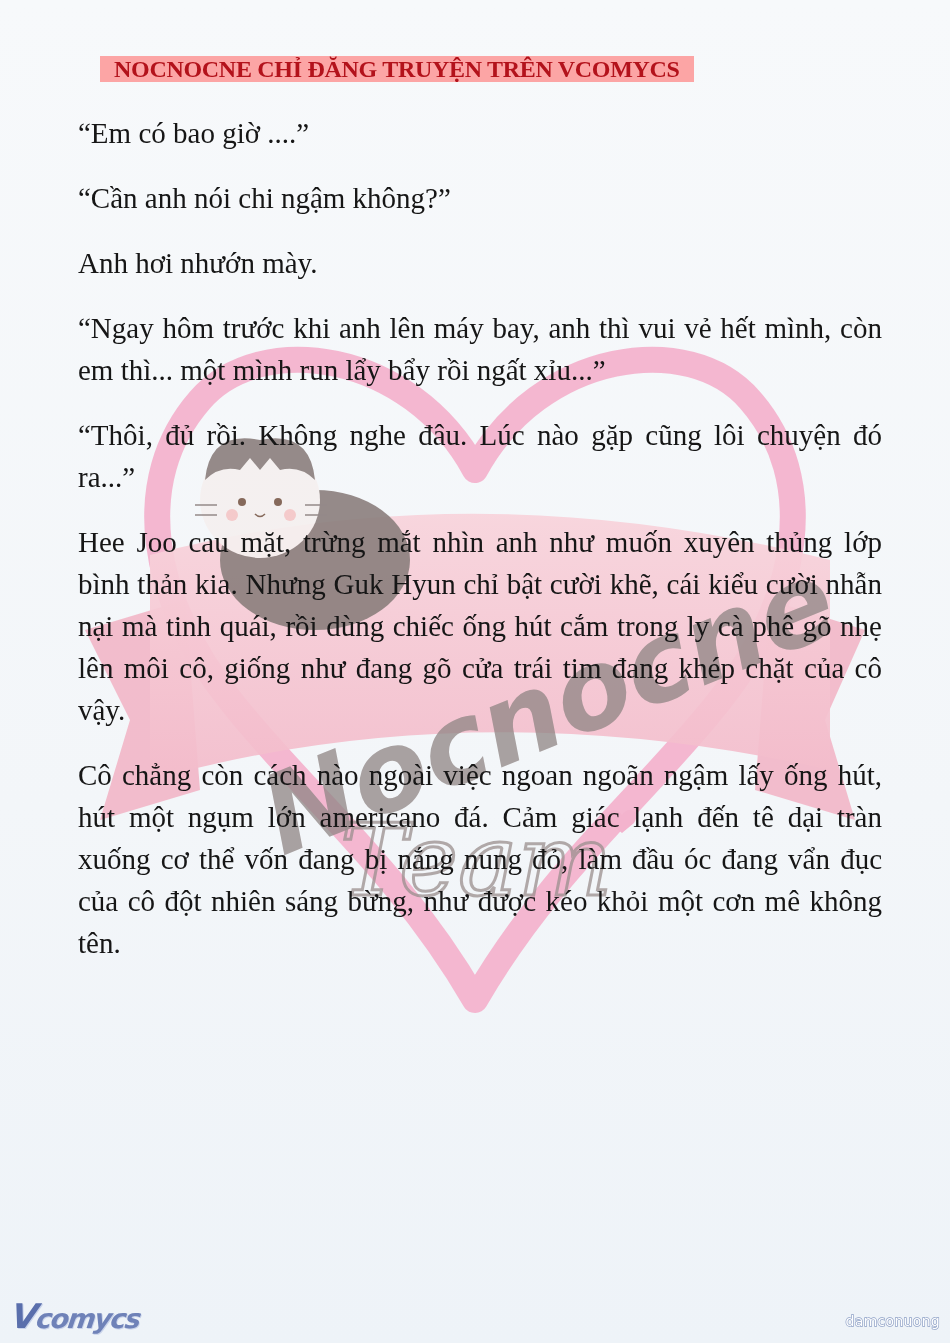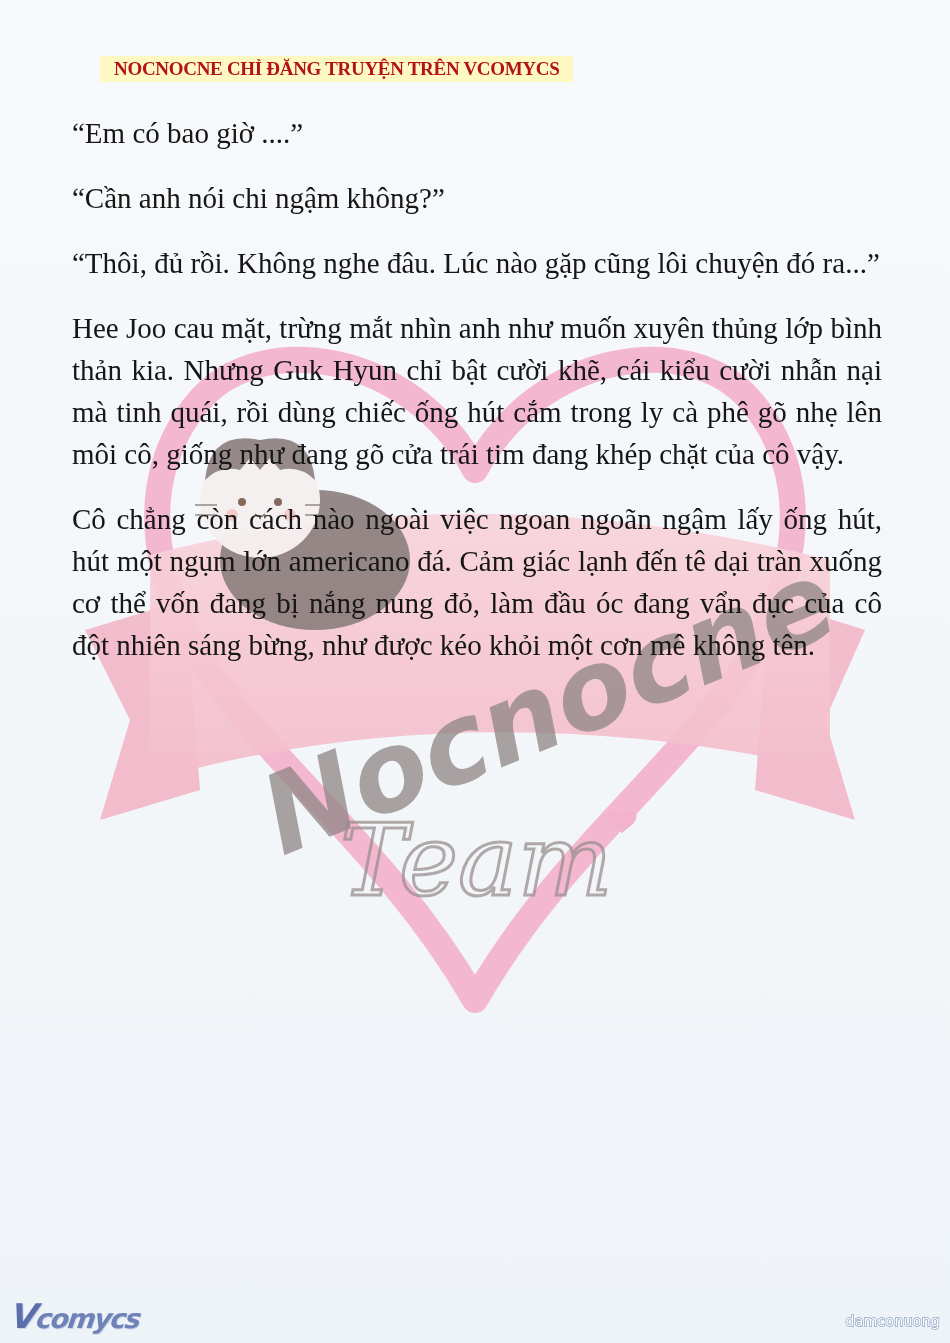--- a/index.html
+++ b/index.html
@@ -8,36 +8,36 @@
       background: linear-gradient(180deg, #f7f9fb 0%, #f3f6f9 60%, #eef3f8 100%);
       font-family: "Liberation Serif", "DejaVu Serif", serif;
     }
     .page { position: absolute; inset: 0; }
 
     .watermark { position: absolute; left: 0; top: 0; width: 950px; height: 1343px; z-index: 0; pointer-events: none; }
 
     .header-banner {
       position: absolute; left: 100px; top: 56px; height: 26px;
       padding: 0 14px 0 14px;
-      background: #fef9c3;
+      background: #fca5a5;
       color: #b3121b;
       font-family: "Liberation Serif", serif;
-      font-weight: bold; font-size: 19px; line-height: 26px;
+      font-weight: bold; font-size: 24px; line-height: 26px;
       letter-spacing: -0.3px;
       z-index: 2;
     }
 
     .content {
       position: absolute; left: 72px; top: 112px; width: 810px;
       z-index: 1;
       color: #161616;
       font-family: "Liberation Serif", "DejaVu Serif", serif;
       font-size: 29px; line-height: 42px;
     }
-    .para { margin: 0 0 23px 0; text-align: justify; text-align-last: left; }
+    .para { margin: 0 0 23px 6px; text-align: justify; text-align-last: left; }
     .para.single { margin-bottom: 23px; }
 
     .footer-logo {
       position: absolute; left: 12px; top: 1296px; z-index: 2;
       font-family: "DejaVu Sans", sans-serif; font-style: italic; font-weight: bold;
       font-size: 27px; color: #6f82b8; letter-spacing: -1.5px;
       text-shadow: 1px 1px 0 #c9d3ea;
       transform: skewX(-8deg);
     }
     .footer-logo .first { font-size: 34px; color: #5a6fac; }
@@ -92,20 +92,22 @@
     <text x="340" y="895" font-family="DejaVu Serif, serif" font-style="italic" font-size="100" fill="none" stroke="#9a8f8e" stroke-width="3" opacity="0.75">Team</text>
 
     <path d="M622 815 c-6 -10 -20 -4 -12 8 l12 10 l12 -10 c8 -12 -6 -18 -12 -8 z" fill="#f3b3cd"></path>
   </svg>
 
   <div class="header-banner">NOCNOCNE CHỈ ĐĂNG TRUYỆN TRÊN VCOMYCS</div>
 
   <div class="content">
     <p class="para single">“Em có bao giờ ....”</p>
     <p class="para single">“Cần anh nói chi ngậm không?”</p>
+    <p class="para single">Anh hơi nhướn mày.</p>
+    <p class="para">“Ngay hôm trước khi anh lên máy bay, anh thì vui vẻ hết mình, còn em thì... một mình run lẩy bẩy rồi ngất xỉu...”</p>
     <p class="para">“Thôi, đủ rồi. Không nghe đâu. Lúc nào gặp cũng lôi chuyện đó ra...”</p>
     <p class="para">Hee Joo cau mặt, trừng mắt nhìn anh như muốn xuyên thủng lớp bình thản kia. Nhưng Guk Hyun chỉ bật cười khẽ, cái kiểu cười nhẫn nại mà tinh quái, rồi dùng chiếc ống hút cắm trong ly cà phê gõ nhẹ lên môi cô, giống như đang gõ cửa trái tim đang khép chặt của cô vậy.</p>
     <p class="para">Cô chẳng còn cách nào ngoài việc ngoan ngoãn ngậm lấy ống hút, hút một ngụm lớn americano đá. Cảm giác lạnh đến tê dại tràn xuống cơ thể vốn đang bị nắng nung đỏ, làm đầu óc đang vẩn đục của cô đột nhiên sáng bừng, như được kéo khỏi một cơn mê không tên.</p>
   </div>
 
   <div class="footer-logo"><span class="first">V</span><span>comycs</span></div>
   <div class="footer-credit">damconuong</div>
 </div>
 
 </body></html>

